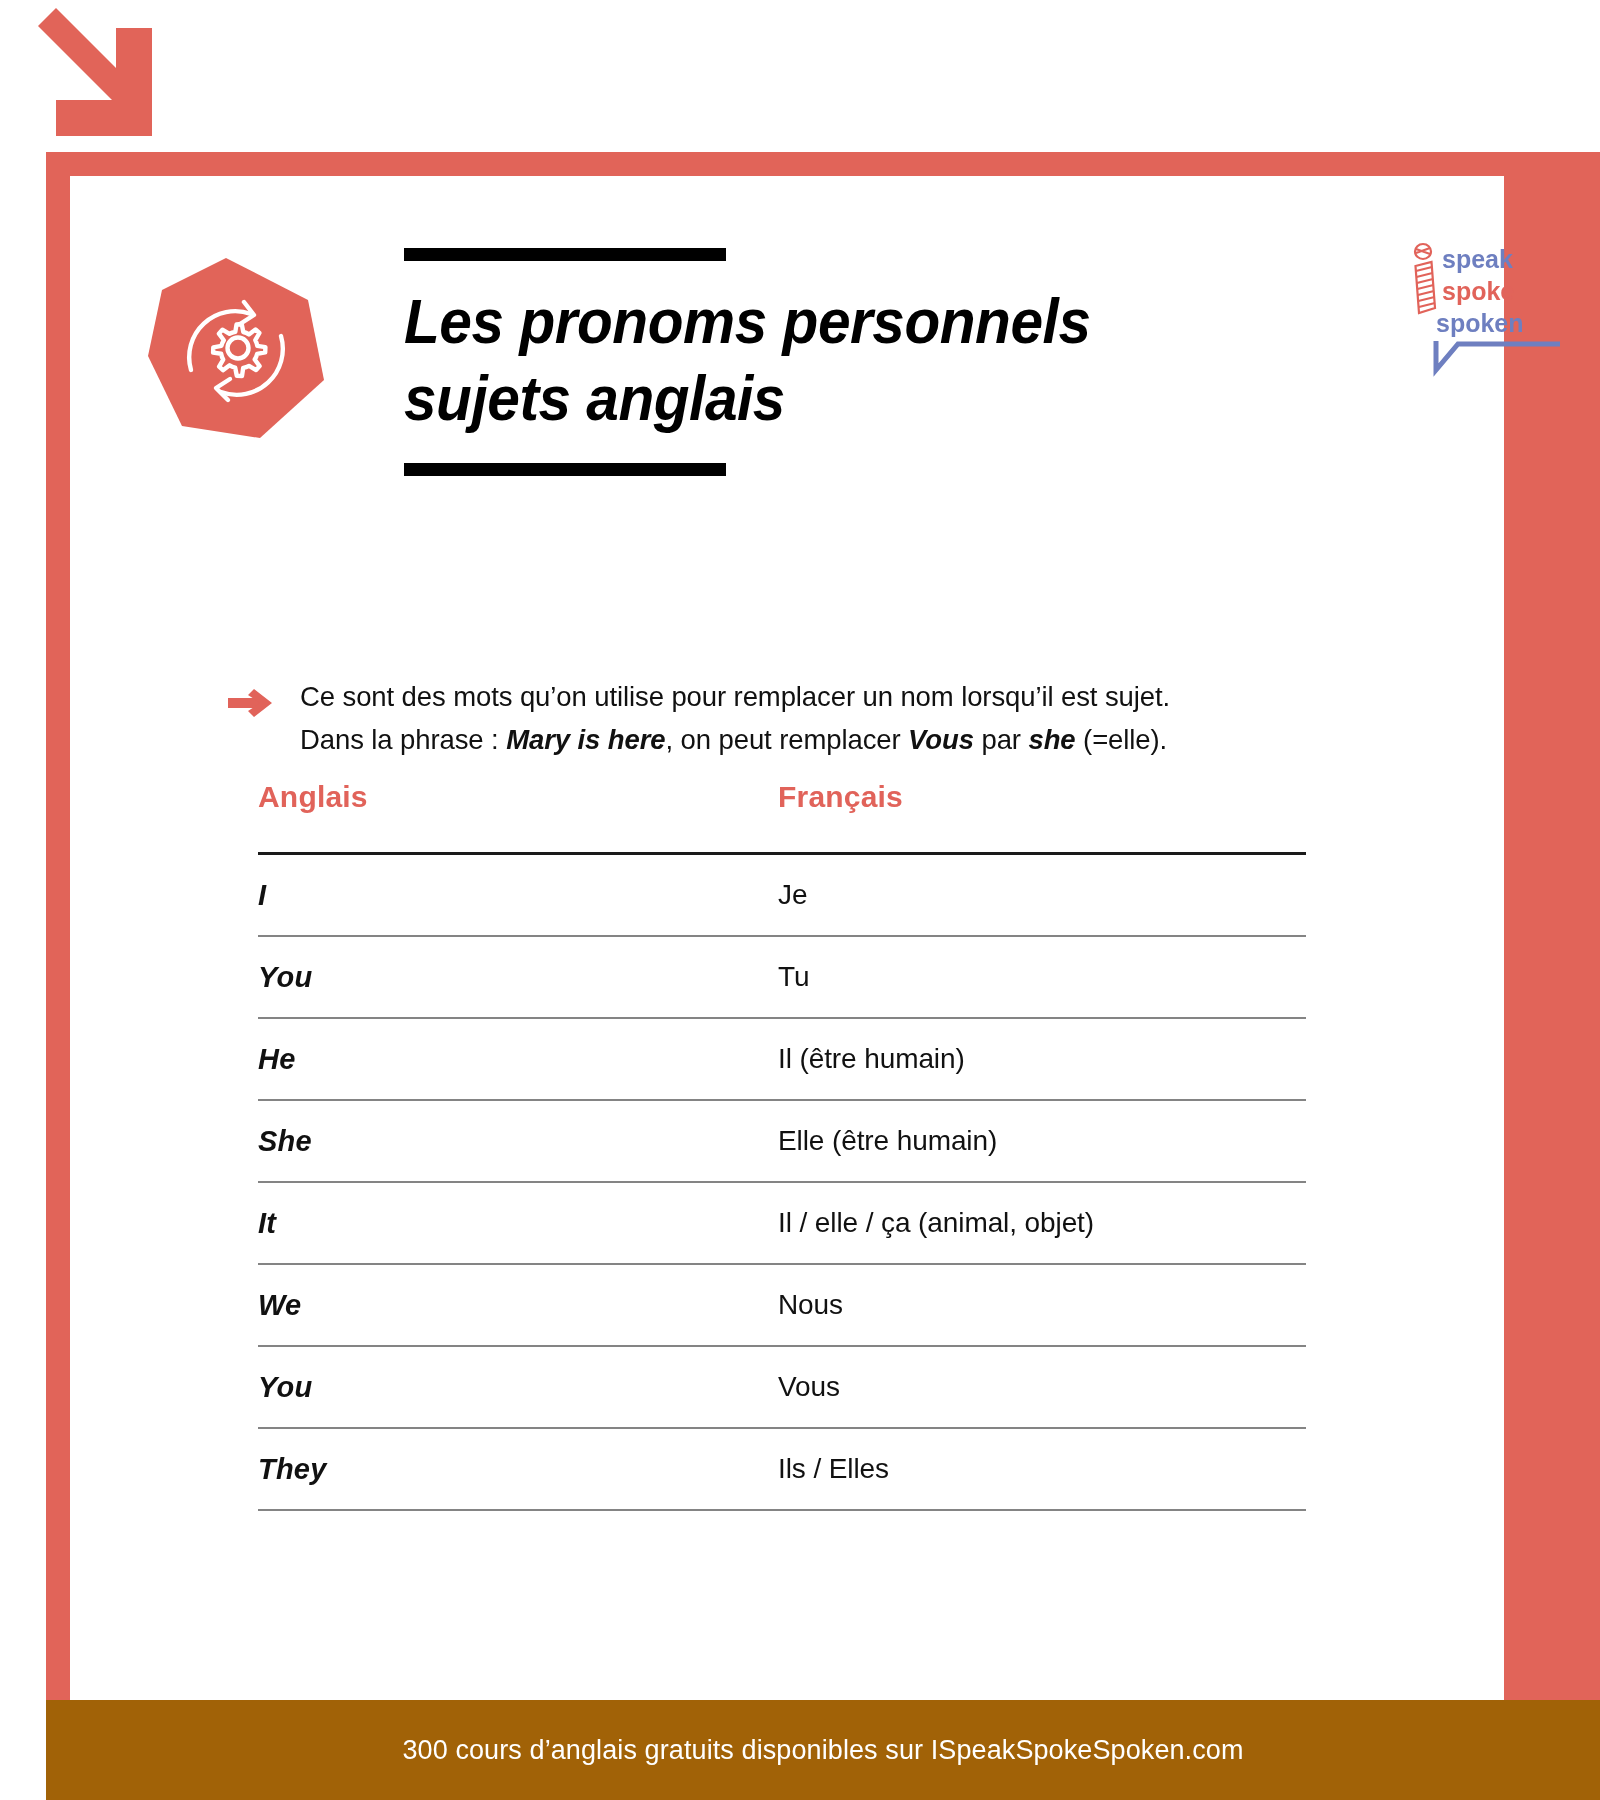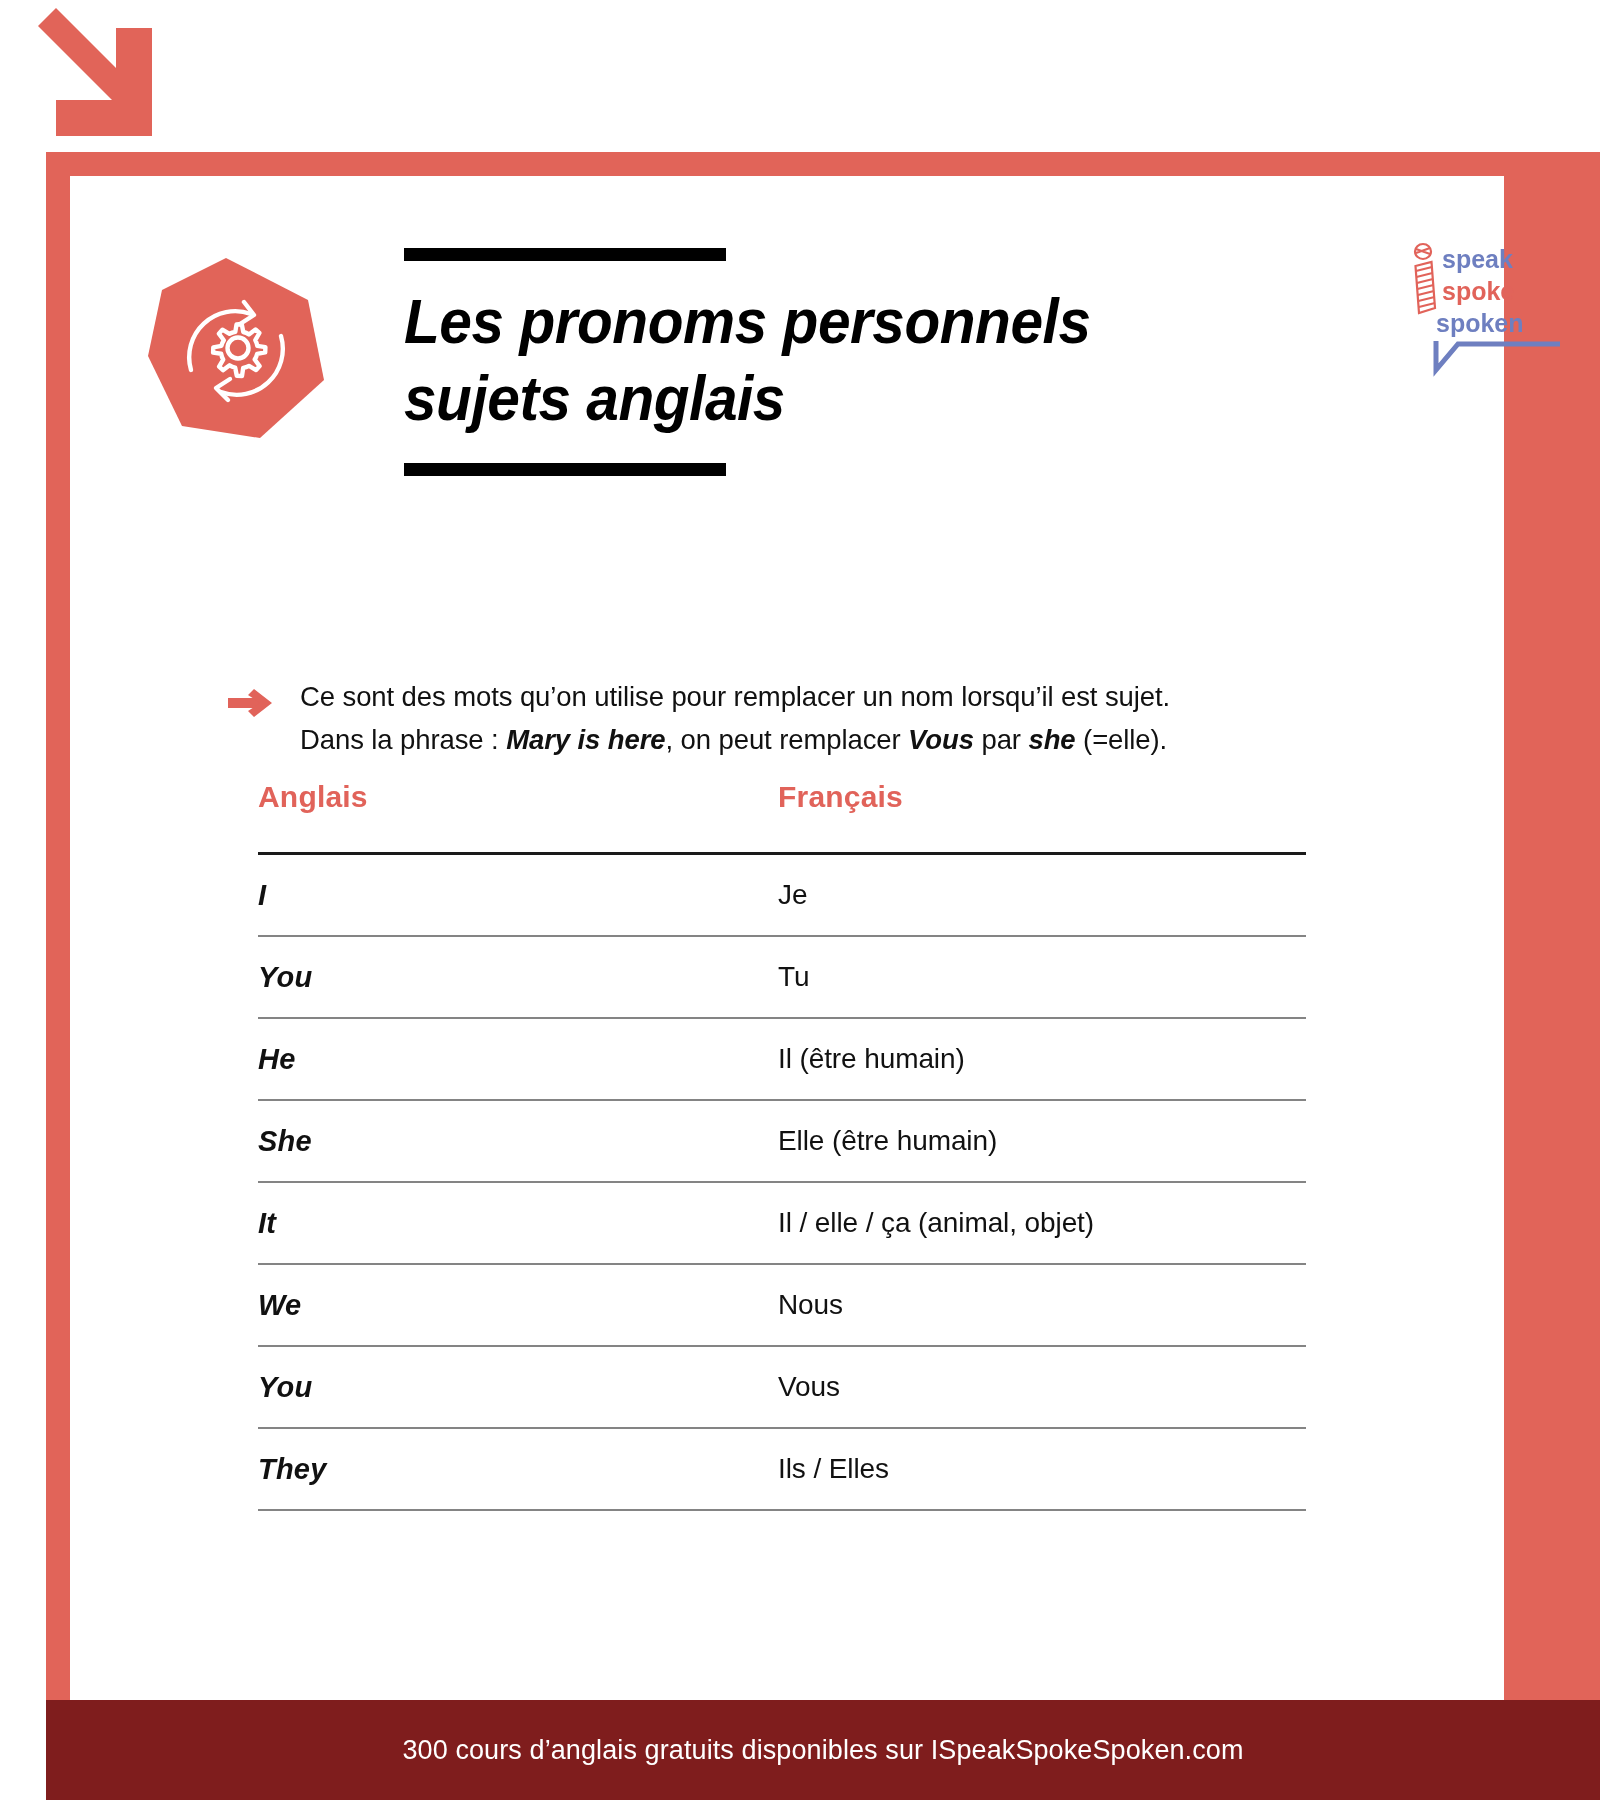--- a/index.html
+++ b/index.html
@@ -44,21 +44,21 @@
     box-sizing: border-box;
   }
 
   
   #footer-band {
     position: absolute;
     left: 46px;
     top: 1700px;
     width: 1554px;
     height: 100px;
-    background: #7f1d1d;
+    background: #a16207;
     display: flex;
     align-items: center;
     justify-content: center;
   }
   #footer-text {
     color: #ffffff;
     font-size: 27px;
     font-family: "Liberation Sans", sans-serif;
     letter-spacing: .1px;
   }

